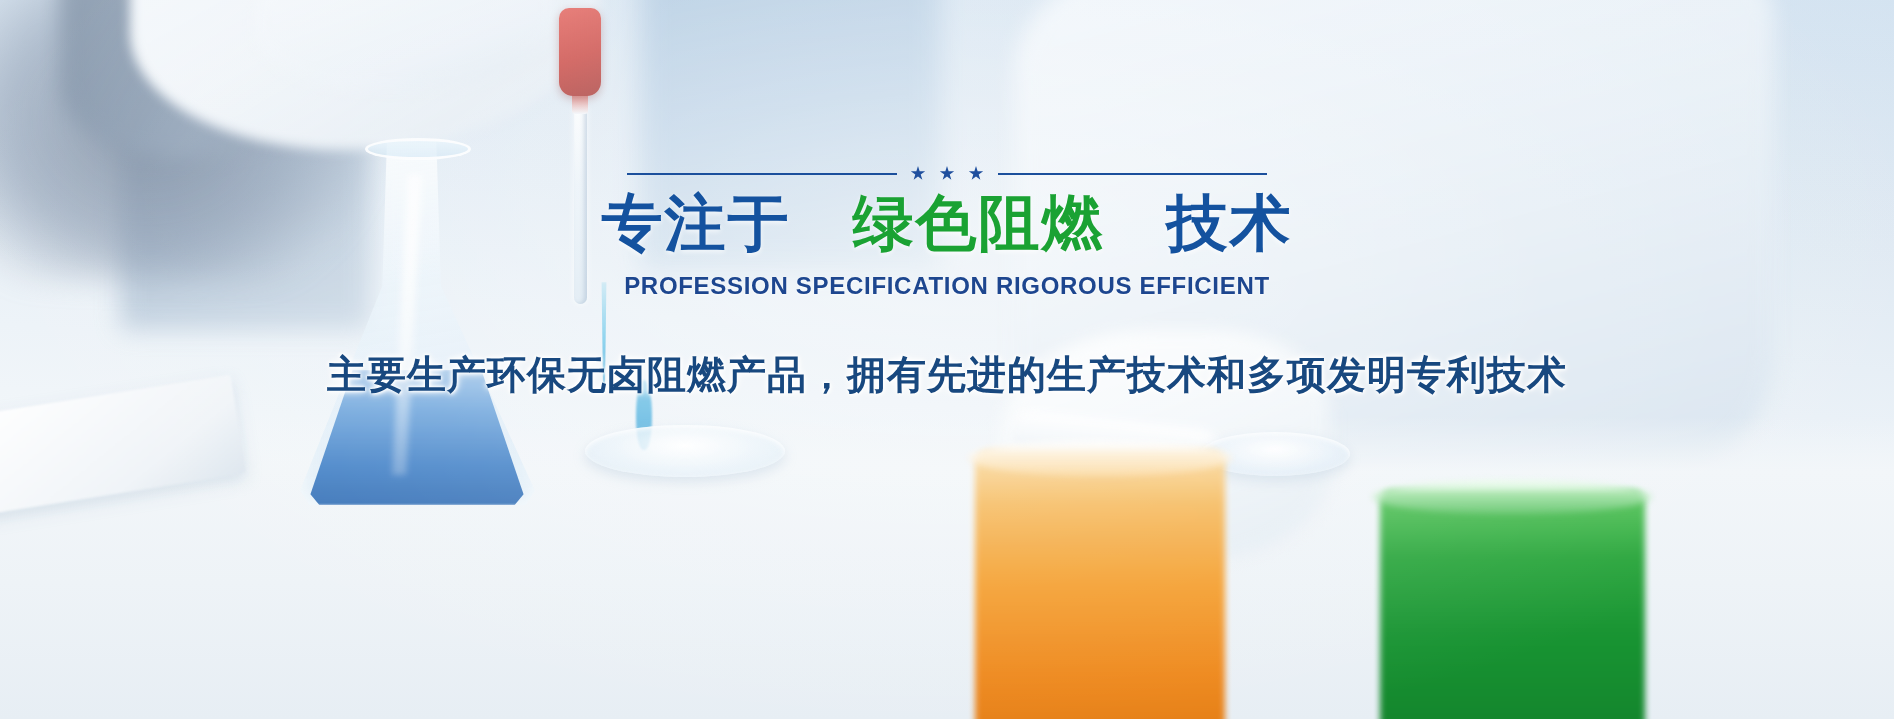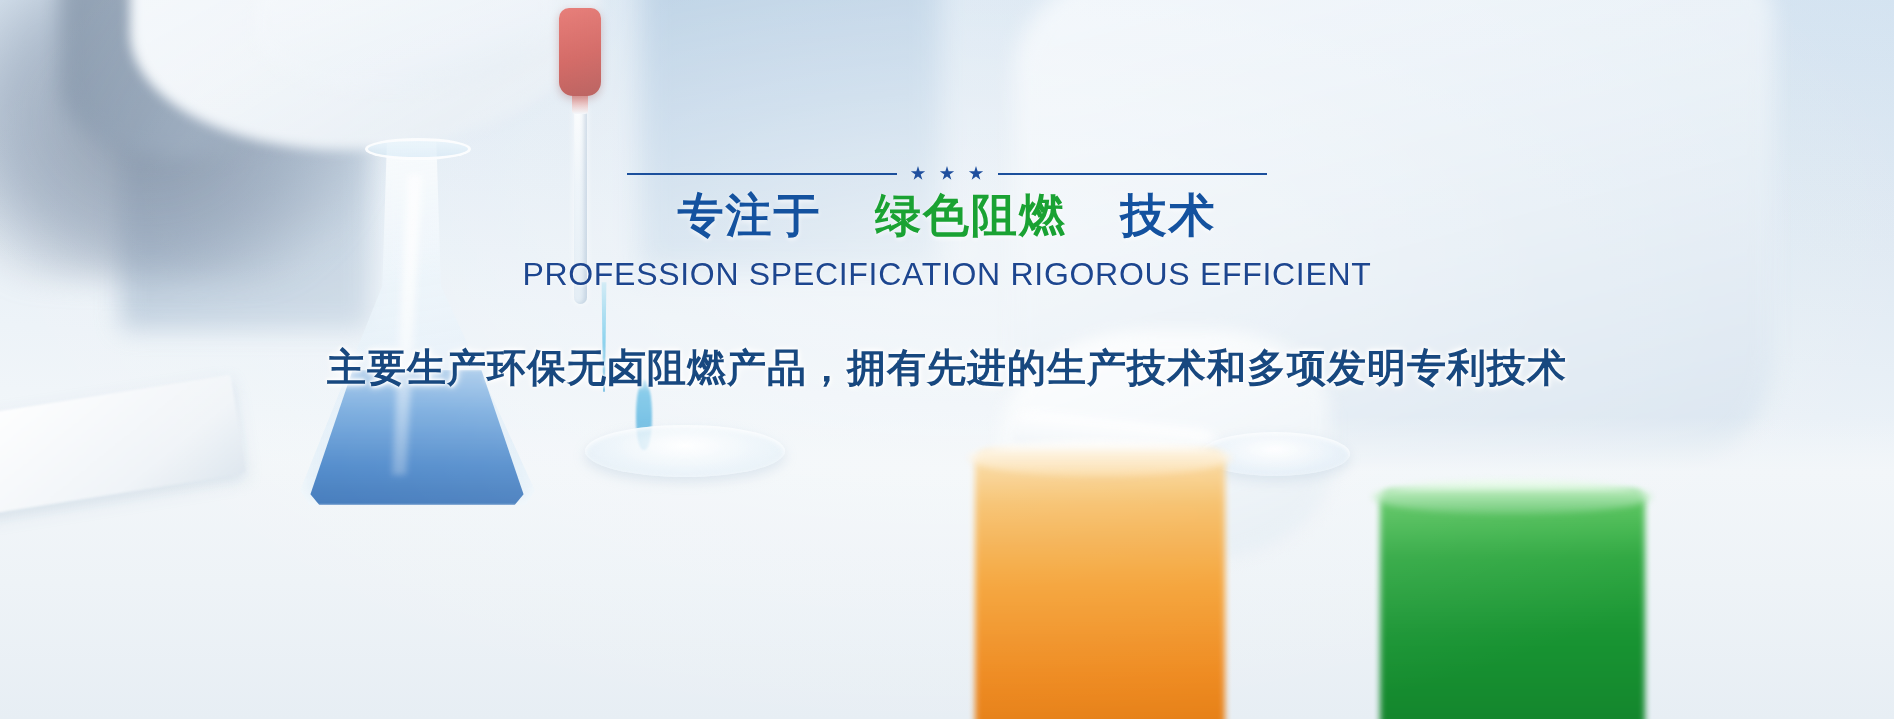--- a/index.html
+++ b/index.html
@@ -224,36 +224,36 @@
   .rule.right{ margin-left:14px; }
   .stars{ display:flex; gap:14px; }
   .star{
     width:15px; height:15px;
     background:#1f4f9e;
     clip-path:polygon(50% 0%,61% 35%,98% 35%,68% 57%,79% 91%,50% 70%,21% 91%,32% 57%,2% 35%,39% 35%);
   }
 
   
   .headline{
-    font-size:46px;
+    font-size:61px;
     font-weight:bold;
     letter-spacing:2px;
     line-height:1.06;
     white-space:nowrap;
     text-shadow:0 2px 5px rgba(255,255,255,.75);
   }
   .h-blue { color:#14529f; }
   .h-green{ color:#1aa233; }
   .h-gap  { display:inline-block; width:24px; }
 
   
   .subtitle{
     margin-top:16px;
-    font-size:32px;
-    font-weight:normal;
+    font-size:24px;
+    font-weight:bold;
     letter-spacing:.7px;
     color:#1d468f;
     white-space:nowrap;
     text-shadow:0 1px 3px rgba(255,255,255,.8);
   }
 
   
   .tagline{
     margin-top:48px;
     font-size:39px;

